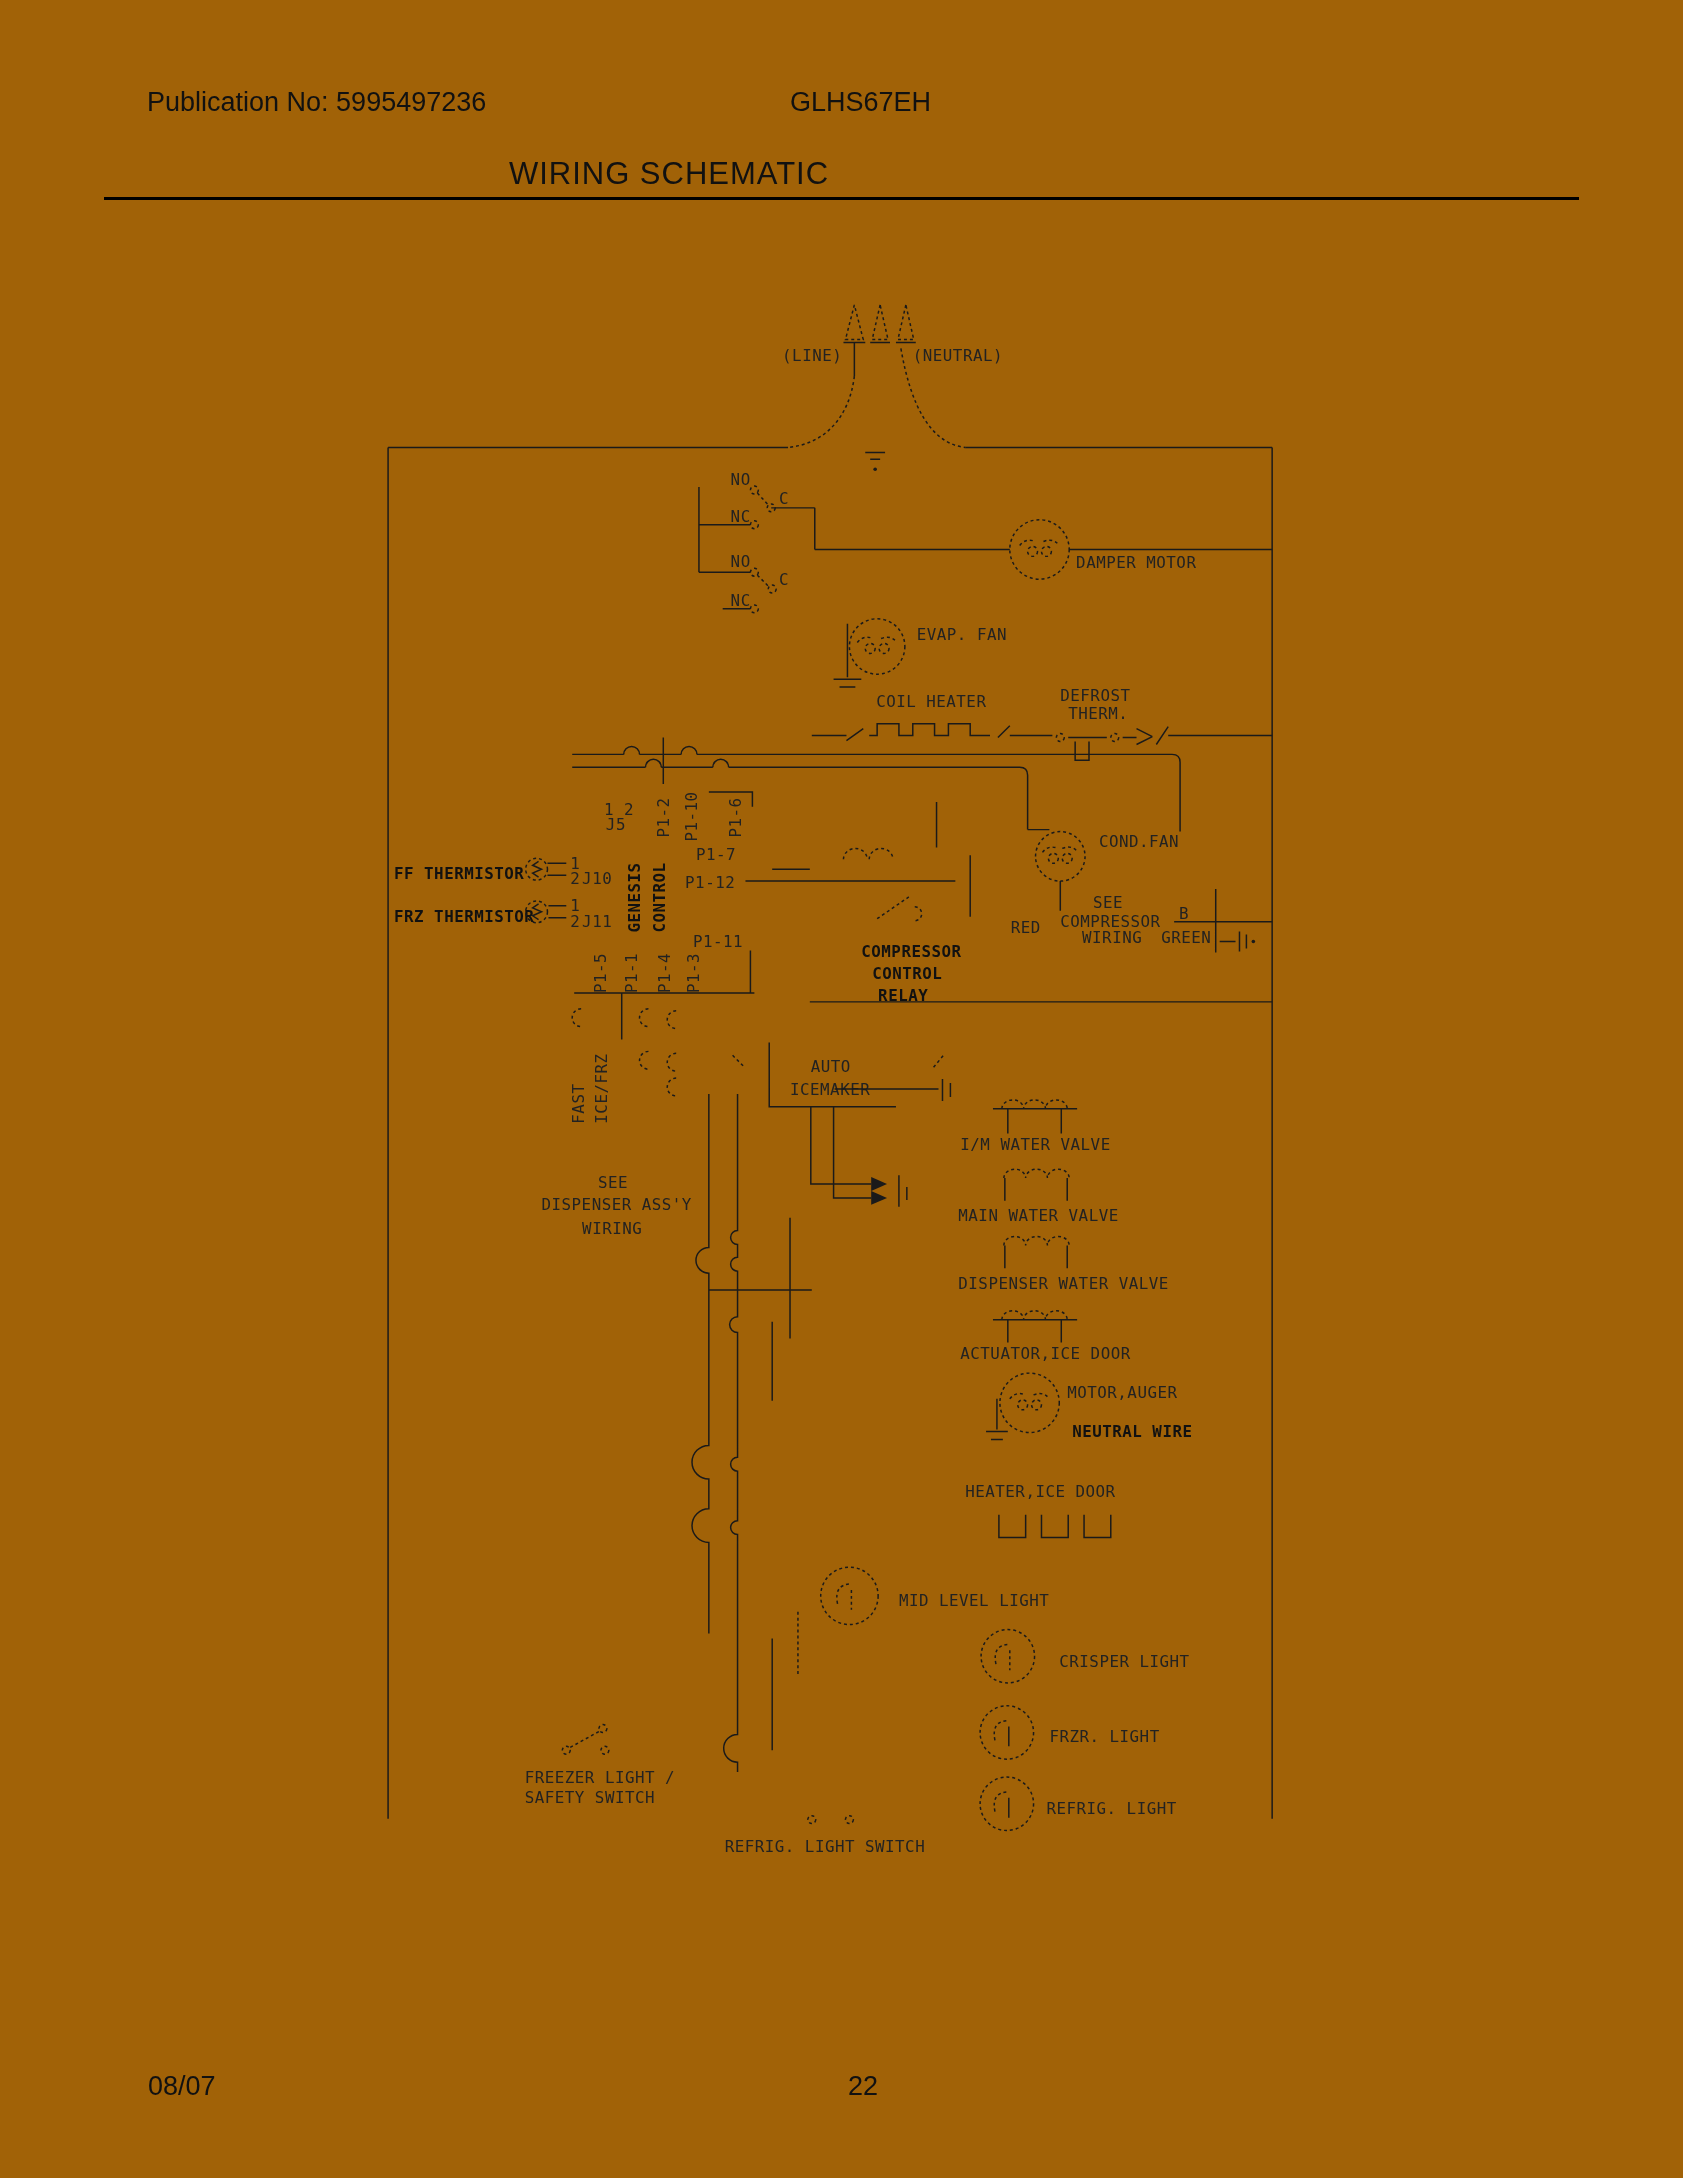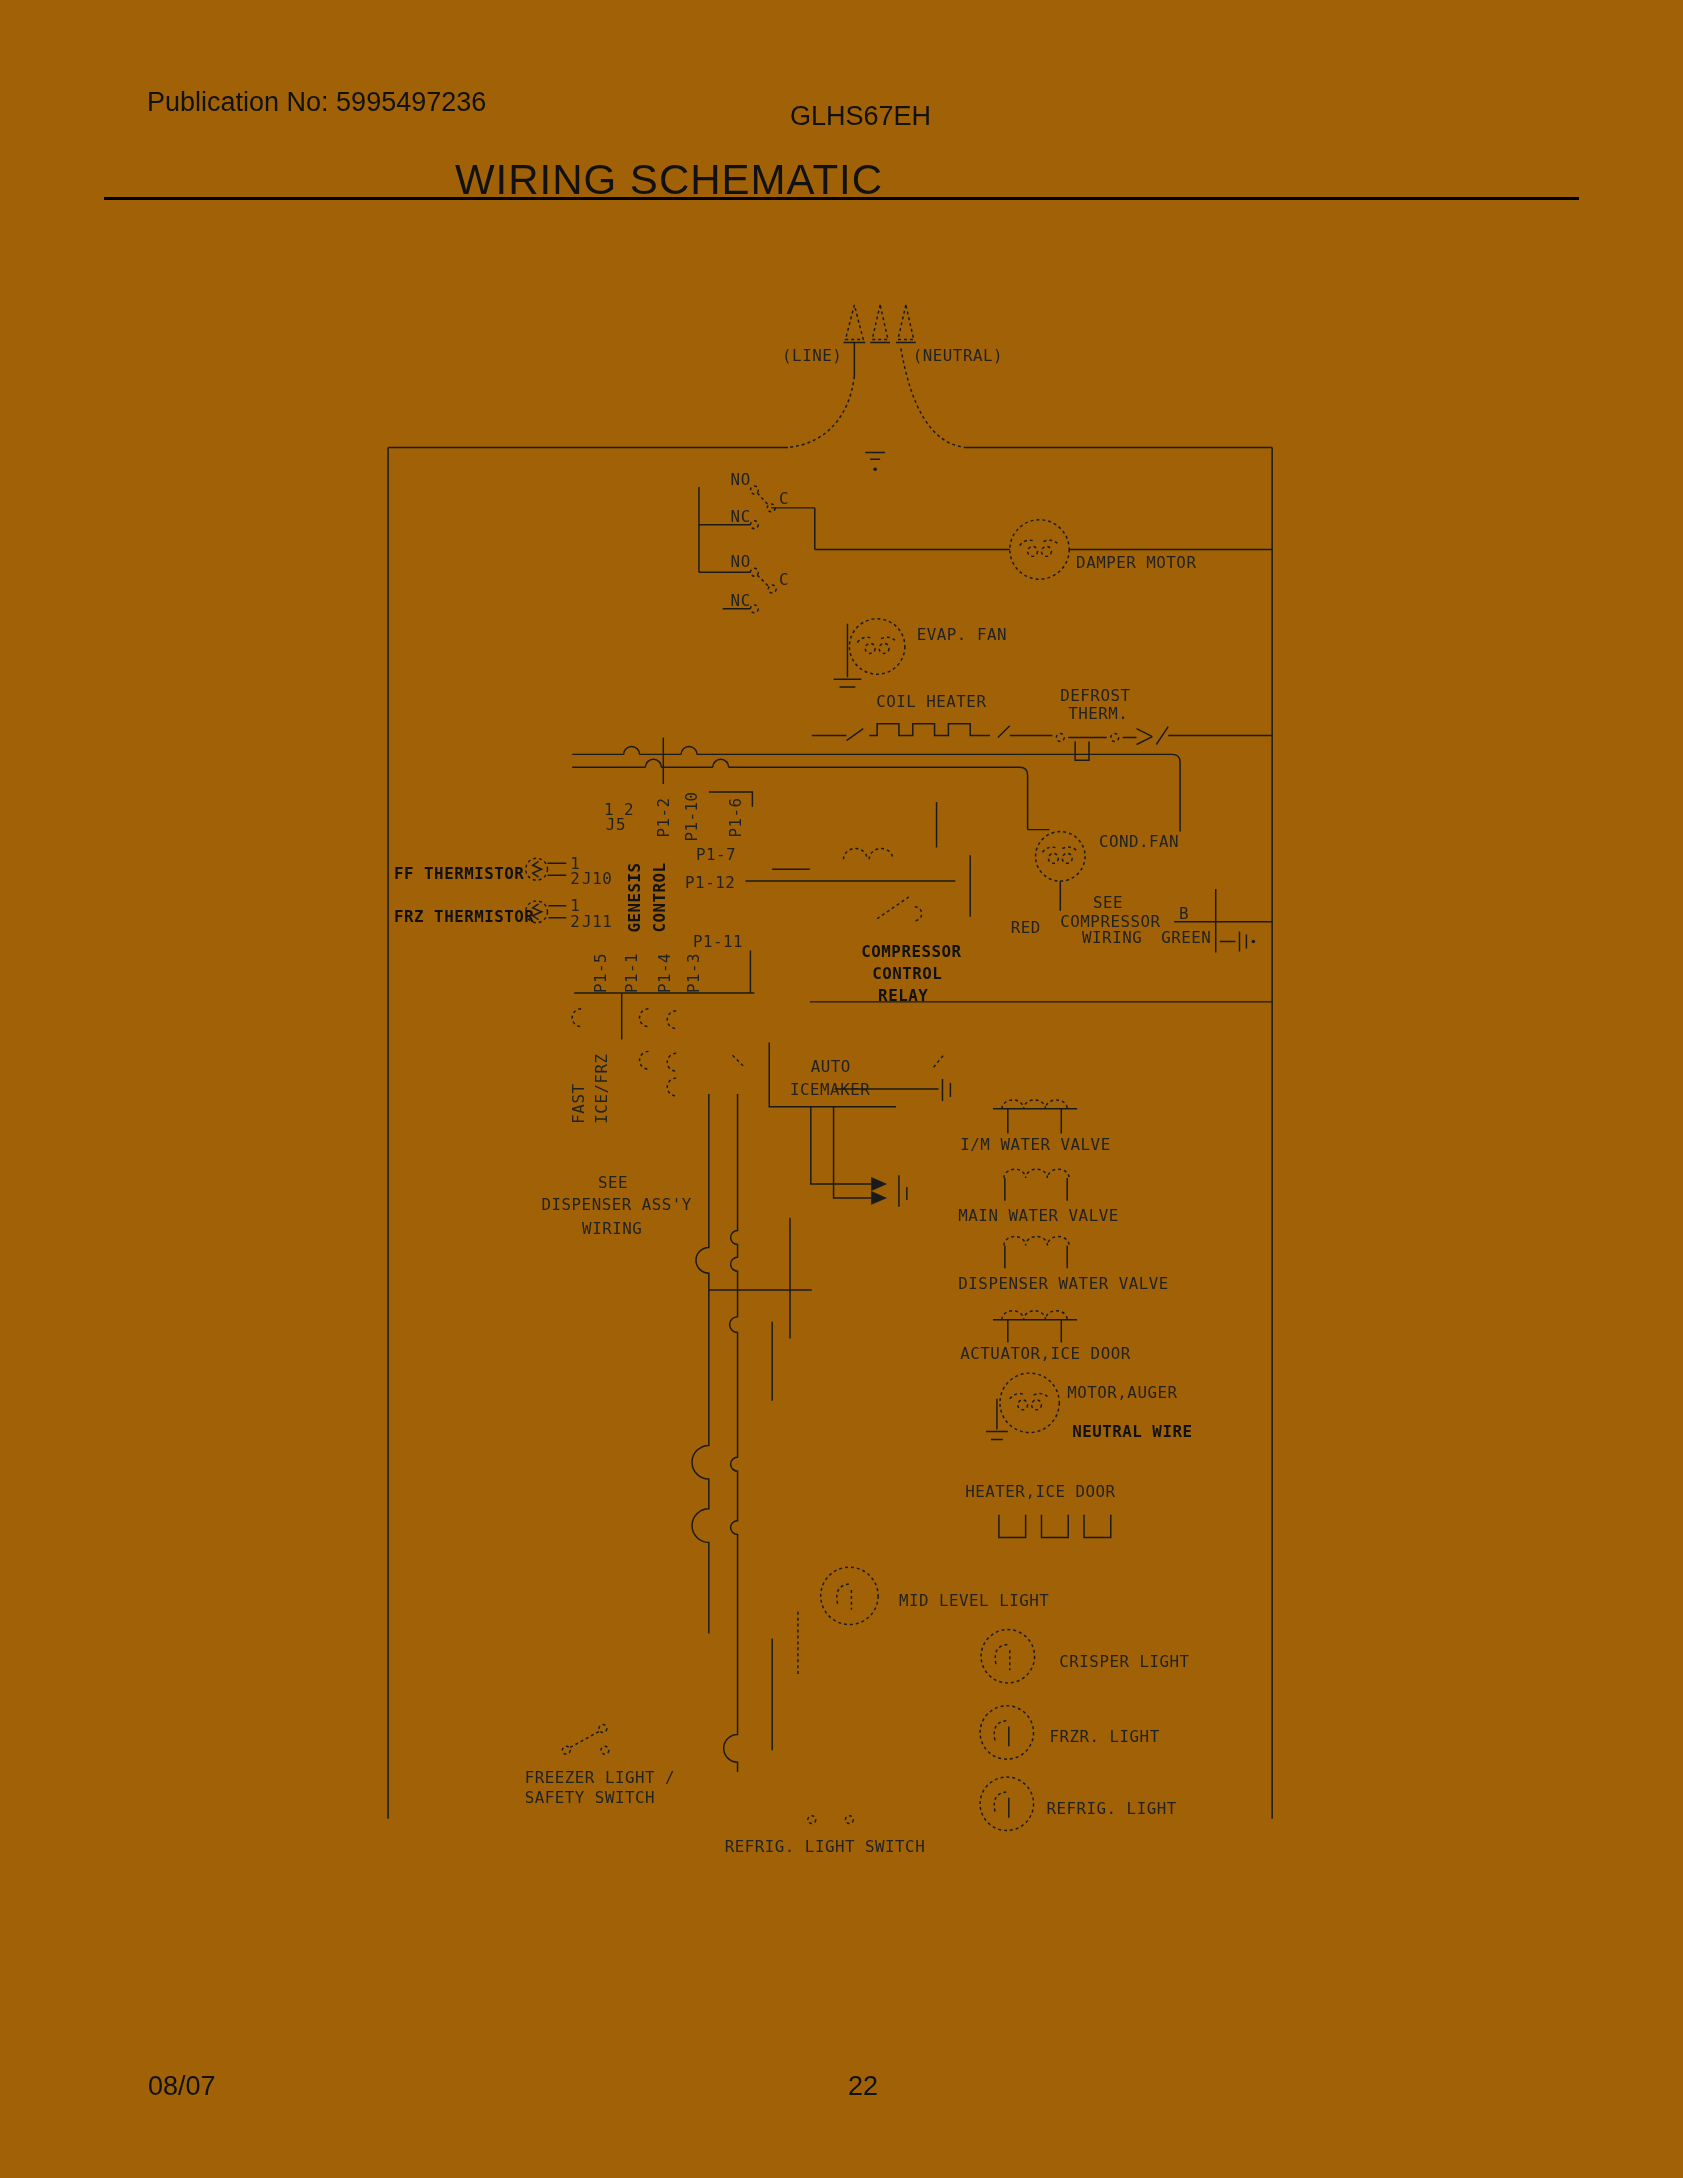--- a/index.html
+++ b/index.html
@@ -1,21 +1,21 @@
 <!DOCTYPE html>
 <html><head>
 <meta charset="utf-8">
 <style>
   html,body{margin:0;padding:0;background:#888;}
   #page{position:relative;width:1683px;height:2178px;background:#a16207;overflow:hidden;
         font-family:"Liberation Sans", sans-serif;color:#000;padding-left:22px;}
   .hdr{position:absolute;font-size:27px;color:#111;}
   #pub{left:147px;top:87px;}
-  #model{left:790px;top:101px;}
-  #title{left:0;top:156px;width:1338px;text-align:center;font-size:42px;letter-spacing:1px;}
+  #model{left:790px;top:87px;}
+  #title{left:0;top:156px;width:1338px;text-align:center;font-size:31px;letter-spacing:1px;}
   #rule{position:absolute;left:104px;top:197px;width:1475px;height:3px;background:#000;}
   .ftr{position:absolute;top:2071px;font-size:27px;color:#111;}
   #fdate{left:148px;}
   #fpage{left:836px;margin-left:12px;}
   svg{position:absolute;left:0;top:0;}
   svg text{font-family:"DejaVu Sans Mono", monospace;font-size:16px;fill:#222;letter-spacing:0.5px;}
   svg text.b{font-weight:bold;fill:#111;}
   .w{fill:none;stroke:#1a1a1a;stroke-width:1.5;}
   .wd{fill:none;stroke:#1a1a1a;stroke-width:1.5;stroke-dasharray:3 3;}
   .fill{fill:#1a1a1a;stroke:none;}

